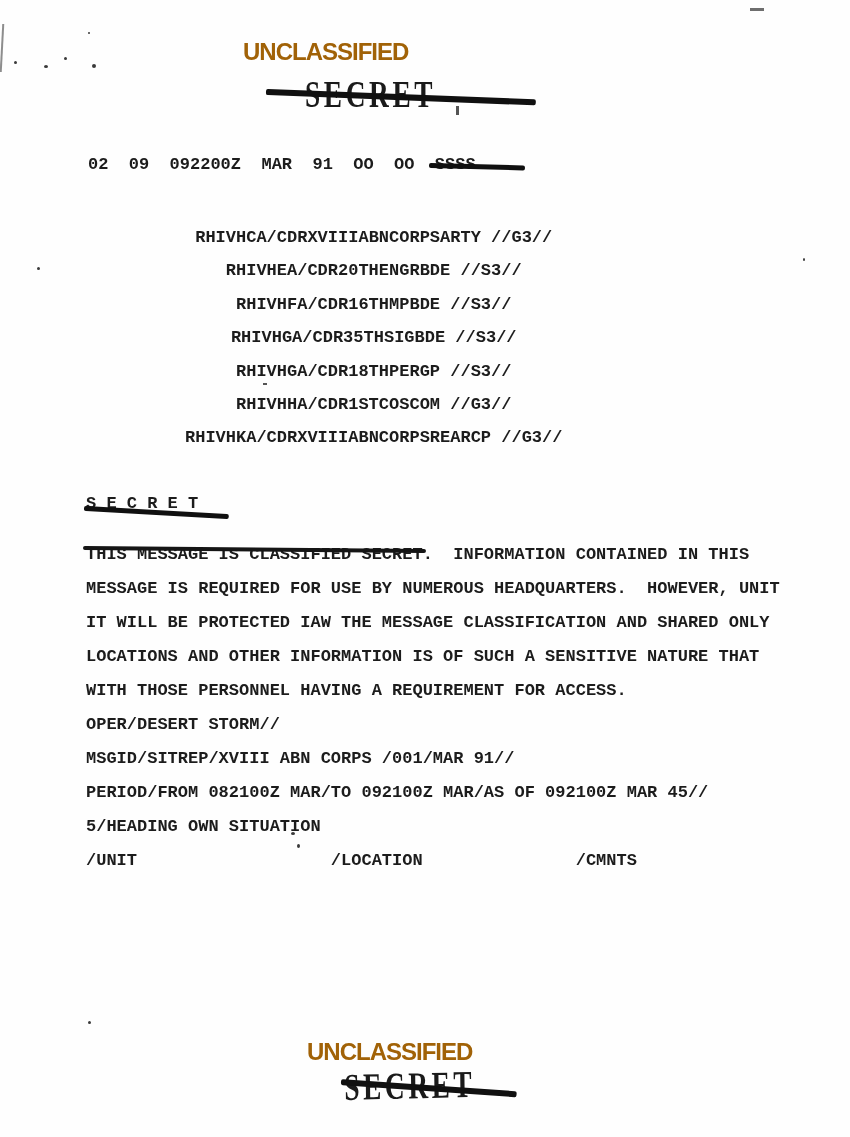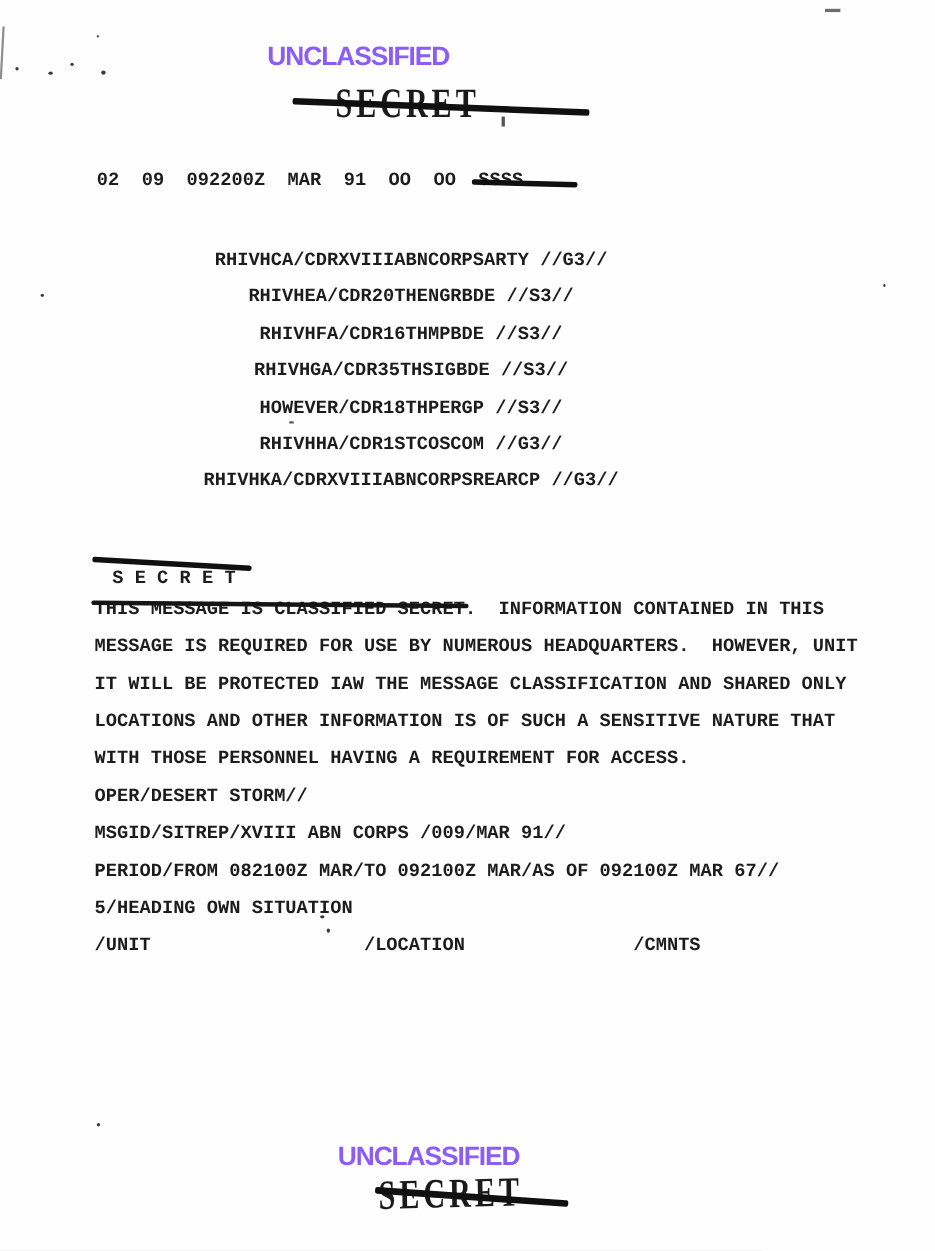--- a/index.html
+++ b/index.html
@@ -16,21 +16,21 @@
     font-weight:bold;
     color:#1c1c1c;
     white-space:pre;
   }
   .banner{
     position:absolute;
     font-family:"Liberation Sans",sans-serif;
     font-weight:bold;
     font-size:24px;
     letter-spacing:-1px;
-    color:#8b5cf6;
+    color:#a16207;
     white-space:pre;
   }
   .banner-top{left:243px;top:38px;}
   .banner-bottom{left:307px;top:1038px;}
   .stamp{
     position:absolute;
     font-family:"Liberation Serif","DejaVu Serif",serif;
     font-weight:bold;
     font-size:38px;
     letter-spacing:5px;
@@ -51,21 +51,21 @@
   .strike-stamp-bottom{left:341px;top:1079px;width:176px;height:6px;transform:rotate(4deg);}
   .strike-secret-word{left:84px;top:506px;width:145px;height:4.5px;transform:rotate(3.2deg);}
   .header-line{position:absolute;left:88px;top:155px;line-height:19px;}
   .struck-ssss{position:relative;display:inline-block;}
   .struck-ssss::after{
     content:'';position:absolute;left:-6px;top:8px;width:96px;height:5px;
     background:#101010;border-radius:2px;transform:rotate(1.5deg);transform-origin:left center;
   }
   .addr-block{position:absolute;left:185px;top:221px;text-align:center;}
   .addr-line{height:33.4px;line-height:33.4px;}
-  .secret-word{position:absolute;left:86px;top:518px;line-height:17px;margin-left:16px;}
+  .secret-word{position:absolute;left:86px;top:495px;line-height:17px;}
   .body-block{position:absolute;left:86px;top:527px;margin-top:11px;}
   .body-line{height:34px;line-height:34px;}
   .struck-intro{position:relative;display:inline-block;}
   .struck-intro::after{
     content:'';position:absolute;left:-3px;top:7.5px;width:calc(100% + 6px);height:3.5px;
     background:#151515;border-radius:2px;transform:rotate(0.5deg);transform-origin:left center;
   }
   .speck{position:absolute;background:#3a3a3a;border-radius:50%;}
   .mark{position:absolute;background:#555;}
 </style>
@@ -94,37 +94,37 @@
   <div class="stamp stamp-top">SECRET</div>
   <div class="strike strike-stamp-top"></div>
 
   <div class="mono header-line"><span>02  09  092200Z  MAR  91  OO  OO  </span><span class="struck-ssss">SSSS</span></div>
 
   <div class="addr-block">
     <div class="mono addr-line">RHIVHCA/CDRXVIIIABNCORPSARTY //G3//</div>
     <div class="mono addr-line">RHIVHEA/CDR20THENGRBDE //S3//</div>
     <div class="mono addr-line">RHIVHFA/CDR16THMPBDE //S3//</div>
     <div class="mono addr-line">RHIVHGA/CDR35THSIGBDE //S3//</div>
-    <div class="mono addr-line">HOWEVER/CDR18THPERGP //S3//</div>
+    <div class="mono addr-line">RHIVHGA/CDR18THPERGP //S3//</div>
     <div class="mono addr-line">RHIVHHA/CDR1STCOSCOM //G3//</div>
     <div class="mono addr-line">RHIVHKA/CDRXVIIIABNCORPSREARCP //G3//</div>
   </div>
 
   <div class="mono secret-word">S E C R E T</div>
   <div class="strike strike-secret-word"></div>
 
   <div class="body-block">
     <div class="mono body-line"><span class="struck-intro">THIS MESSAGE IS CLASSIFIED SECRET</span><span>.  INFORMATION CONTAINED IN THIS</span></div>
     <div class="mono body-line">MESSAGE IS REQUIRED FOR USE BY NUMEROUS HEADQUARTERS.  HOWEVER, UNIT</div>
     <div class="mono body-line">IT WILL BE PROTECTED IAW THE MESSAGE CLASSIFICATION AND SHARED ONLY</div>
     <div class="mono body-line">LOCATIONS AND OTHER INFORMATION IS OF SUCH A SENSITIVE NATURE THAT</div>
     <div class="mono body-line">WITH THOSE PERSONNEL HAVING A REQUIREMENT FOR ACCESS.</div>
     <div class="mono body-line">OPER/DESERT STORM//</div>
-    <div class="mono body-line">MSGID/SITREP/XVIII ABN CORPS /009/MAR 91//</div>
-    <div class="mono body-line">PERIOD/FROM 082100Z MAR/TO 092100Z MAR/AS OF 092100Z MAR 67//</div>
+    <div class="mono body-line">MSGID/SITREP/XVIII ABN CORPS /001/MAR 91//</div>
+    <div class="mono body-line">PERIOD/FROM 082100Z MAR/TO 092100Z MAR/AS OF 092100Z MAR 45//</div>
     <div class="mono body-line">5/HEADING OWN SITUATION</div>
     <div class="mono body-line">/UNIT                   /LOCATION               /CMNTS</div>
   </div>
 
   <div class="banner banner-bottom">UNCLASSIFIED</div>
 
   <div class="stamp stamp-bottom">SECRET</div>
   <div class="strike strike-stamp-bottom"></div>
 
 </div>

